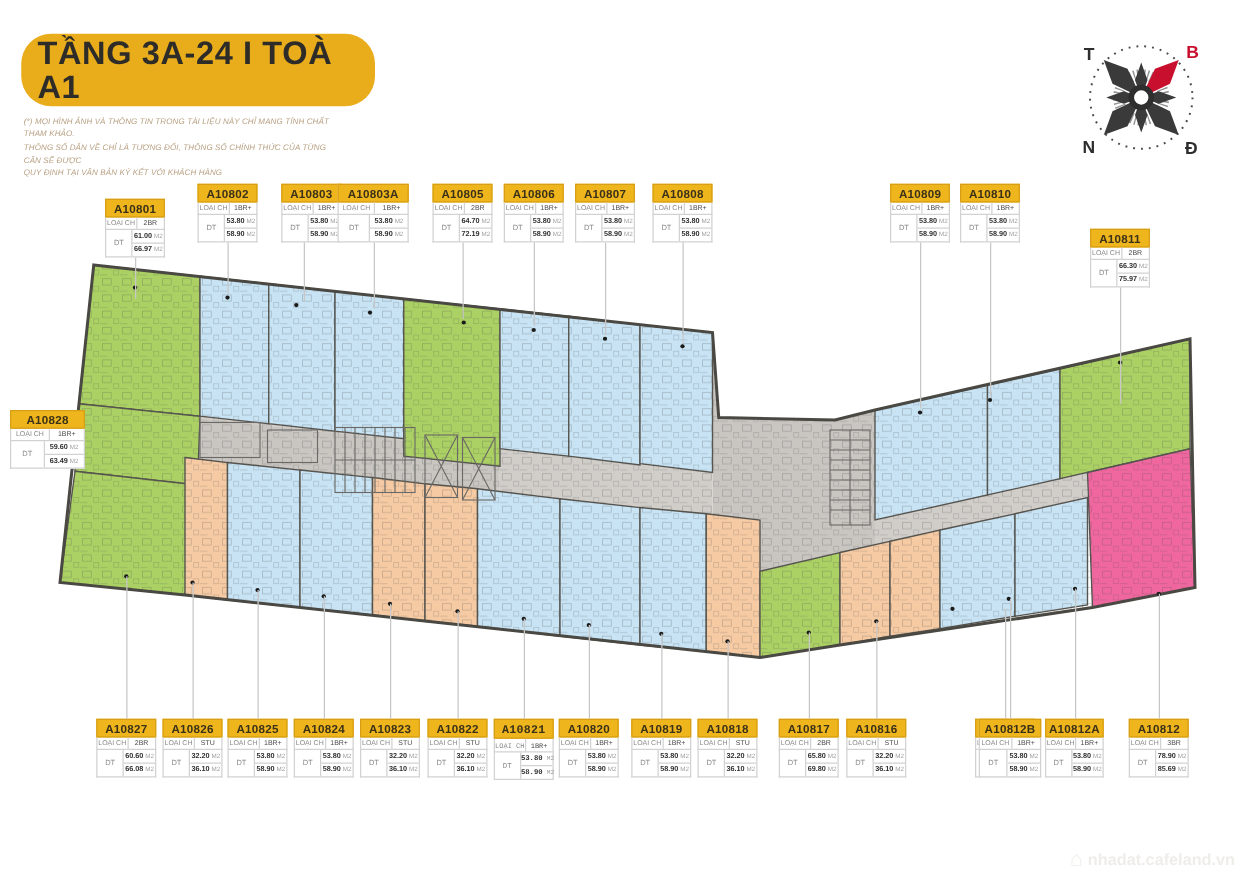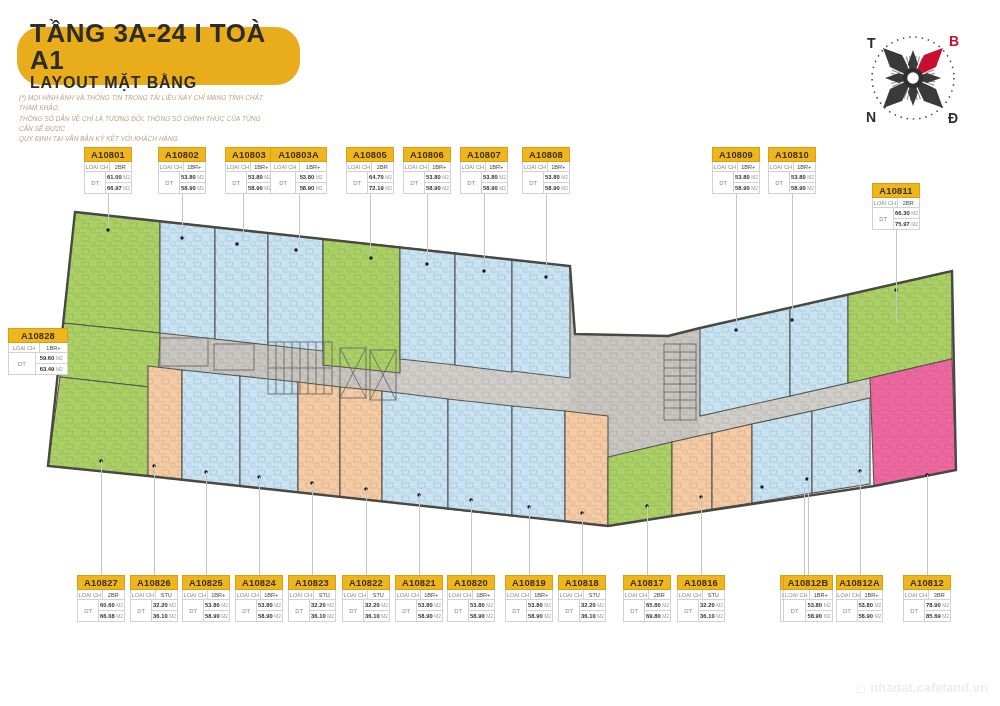--- a/index.html
+++ b/index.html
@@ -34,40 +34,40 @@
   .dtvals{width:55%;display:flex;flex-direction:column;}
   .dv{height:10px;line-height:10px;text-align:center;white-space:nowrap;}
   .dv:first-child{border-bottom:1px solid #d2d2d2;}
   .dv b{color:#2f2f2f;font-size:5.8px;}
   .dv i{font-style:normal;color:#9a9a9a;font-size:5px;}
   .card::after{content:'';position:absolute;left:50%;width:1px;background:#c7c7c7;}
   #top-cards .card::after{top:100%;}
   #bottom-cards .card::after{bottom:100%;}
 
   
-  #top-cards .card:nth-of-type(1){left:84px;}  #top-cards .card:nth-of-type(1)::after{height:33px;}
+  #top-cards .card:nth-of-type(1){left:84px;margin-top:12px;}  #top-cards .card:nth-of-type(1)::after{height:33px;}
   #top-cards .card:nth-of-type(2){left:158px;} #top-cards .card:nth-of-type(2)::after{height:41px;}
   #top-cards .card:nth-of-type(3){left:213px;padding-left:12px;} #top-cards .card:nth-of-type(3)::after{height:47px;}
   #top-cards .card:nth-of-type(4){left:270px;width:57px;} #top-cards .card:nth-of-type(4)::after{height:53px;}
   #top-cards .card:nth-of-type(5){left:346px;} #top-cards .card:nth-of-type(5)::after{height:61px;}
   #top-cards .card:nth-of-type(6){left:403px;} #top-cards .card:nth-of-type(6)::after{height:67px;}
   #top-cards .card:nth-of-type(7){left:460px;} #top-cards .card:nth-of-type(7)::after{height:74px;}
   #top-cards .card:nth-of-type(8){left:522px;} #top-cards .card:nth-of-type(8)::after{height:80px;}
   #top-cards .card:nth-of-type(9){left:712px;} #top-cards .card:nth-of-type(9)::after{height:133px;}
   #top-cards .card:nth-of-type(10){left:768px;}#top-cards .card:nth-of-type(10)::after{height:123px;}
   #top-cards .card:nth-of-type(11){left:872px;margin-top:36px;}#top-cards .card:nth-of-type(11)::after{height:93px;}
 
   
   #bottom-cards .card:nth-of-type(1){left:77px;}   #bottom-cards .card:nth-of-type(1)::after{height:114px;}
   #bottom-cards .card:nth-of-type(2){left:130px;}  #bottom-cards .card:nth-of-type(2)::after{height:109px;}
   #bottom-cards .card:nth-of-type(3){left:182px;border-radius:22px;}  #bottom-cards .card:nth-of-type(3)::after{height:103px;}
   #bottom-cards .card:nth-of-type(4){left:235px;}  #bottom-cards .card:nth-of-type(4)::after{height:98px;}
   #bottom-cards .card:nth-of-type(5){left:288px;border-radius:13px;}  #bottom-cards .card:nth-of-type(5)::after{height:92px;}
   #bottom-cards .card:nth-of-type(6){left:342px;}  #bottom-cards .card:nth-of-type(6)::after{height:86px;}
-  #bottom-cards .card:nth-of-type(7){left:395px;}  #bottom-cards .card:nth-of-type(7)::after{height:80px;}
+  #bottom-cards .card:nth-of-type(7){left:395px;font-family:Liberation Mono, monospace;}  #bottom-cards .card:nth-of-type(7)::after{height:80px;}
   #bottom-cards .card:nth-of-type(8){left:447px;}  #bottom-cards .card:nth-of-type(8)::after{height:75px;}
   #bottom-cards .card:nth-of-type(9){left:505px;}  #bottom-cards .card:nth-of-type(9)::after{height:68px;}
   #bottom-cards .card:nth-of-type(10){left:558px;} #bottom-cards .card:nth-of-type(10)::after{height:62px;}
   #bottom-cards .card:nth-of-type(11){left:623px;} #bottom-cards .card:nth-of-type(11)::after{height:69px;}
   #bottom-cards .card:nth-of-type(12){left:677px;} #bottom-cards .card:nth-of-type(12)::after{height:78px;}
   #bottom-cards .card:nth-of-type(13){left:780px;} #bottom-cards .card:nth-of-type(13)::after{height:88px;}
   #bottom-cards .card:nth-of-type(14){left:783px;width:50px;} #bottom-cards .card:nth-of-type(14)::after{height:96px;}
   #bottom-cards .card:nth-of-type(15){left:836px;width:47px;} #bottom-cards .card:nth-of-type(15)::after{height:104px;}
   #bottom-cards .card:nth-of-type(16){left:903px;} #bottom-cards .card:nth-of-type(16)::after{height:100px;}
 
@@ -177,21 +177,20 @@
         <circle cx="701" cy="497" r="1.7"></circle>
       <circle cx="762" cy="487" r="1.7"></circle>
         <circle cx="807" cy="479" r="1.7"></circle>
       <circle cx="860" cy="471" r="1.7"></circle>
         <circle cx="927" cy="475" r="1.7"></circle>
     </g>
   </svg>
 
   <div id="banner">
     <div class="t1">TẦNG 3A-24  I  TOÀ A1</div>
-    <div class="t2">LAYOUT MẶT BẰNG</div>
   </div>
   <div id="disclaimer">
     <div>(*) MỌI HÌNH ẢNH VÀ THÔNG TIN TRONG TÀI LIỆU NÀY CHỈ MANG TÍNH CHẤT THAM KHẢO.</div>
     <div>THÔNG SỐ DẪN VỀ CHỈ LÀ TƯƠNG ĐỐI, THÔNG SỐ CHÍNH THỨC CỦA TỪNG CĂN SẼ ĐƯỢC</div>
     <div>QUY ĐỊNH TẠI VĂN BẢN KÝ KẾT VỚI KHÁCH HÀNG</div>
   </div>
 
   <svg id="compass" viewBox="0 0 112 112">
     <circle cx="56" cy="56" r="41" fill="none" stroke="#4a4a4a" stroke-width="1.6" stroke-dasharray="1.5 4.8"></circle>
     <circle cx="56" cy="56" r="18" fill="none" stroke="#3a3a3a" stroke-width="9" stroke-dasharray="1 1.7" opacity="0.55"></circle>

